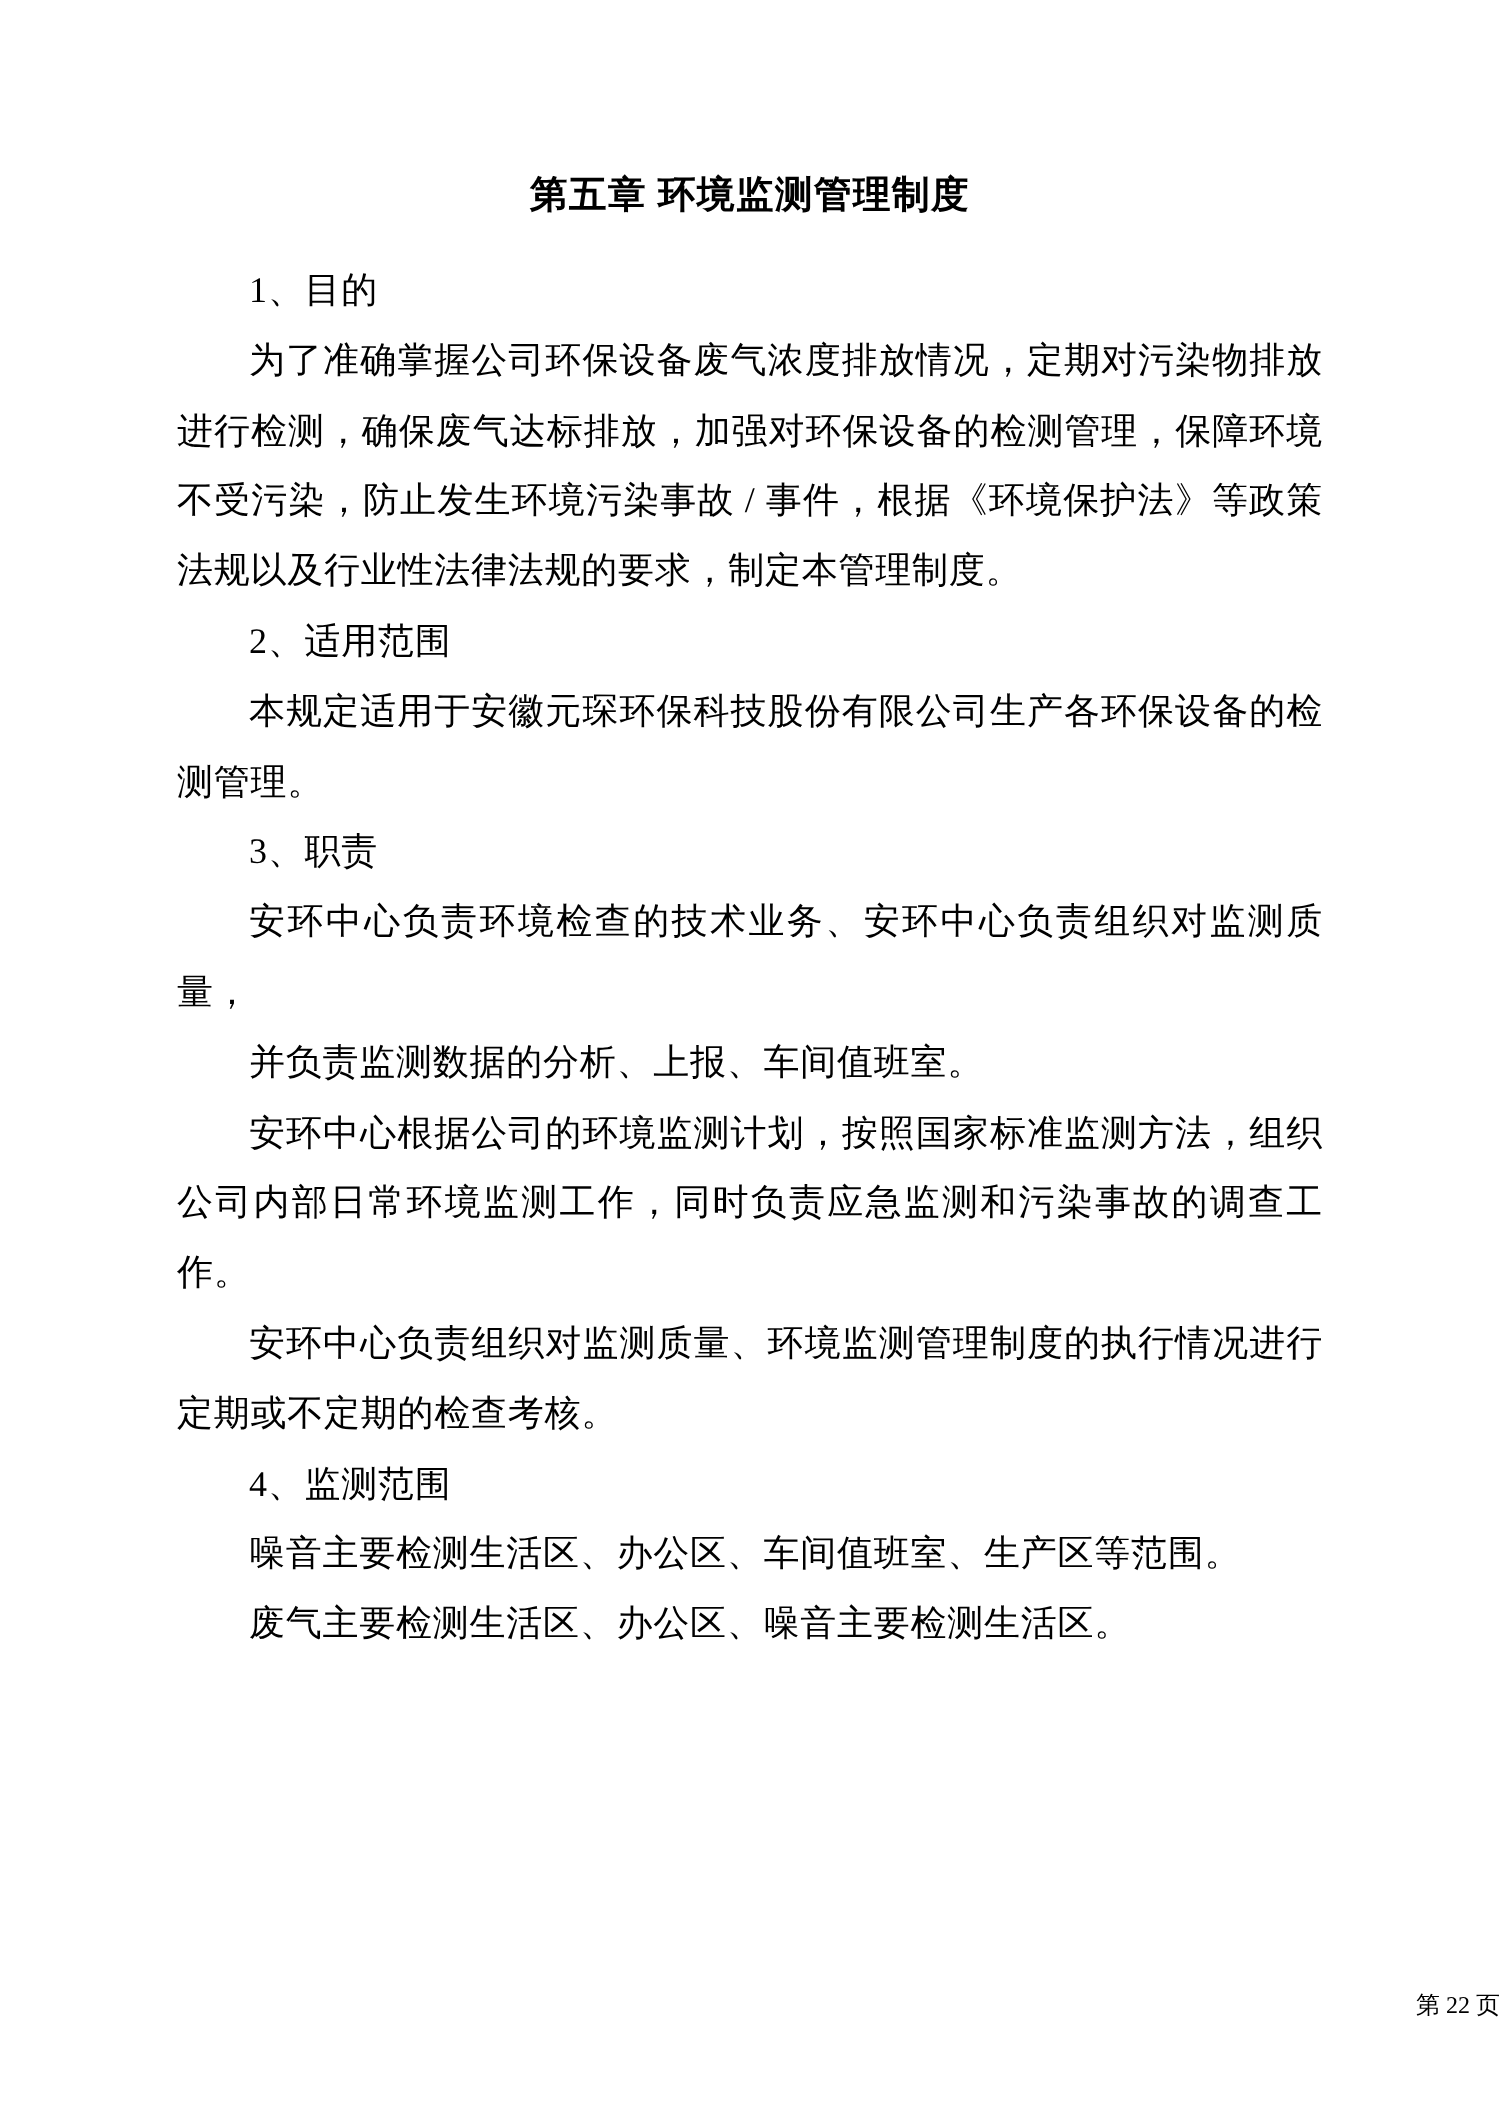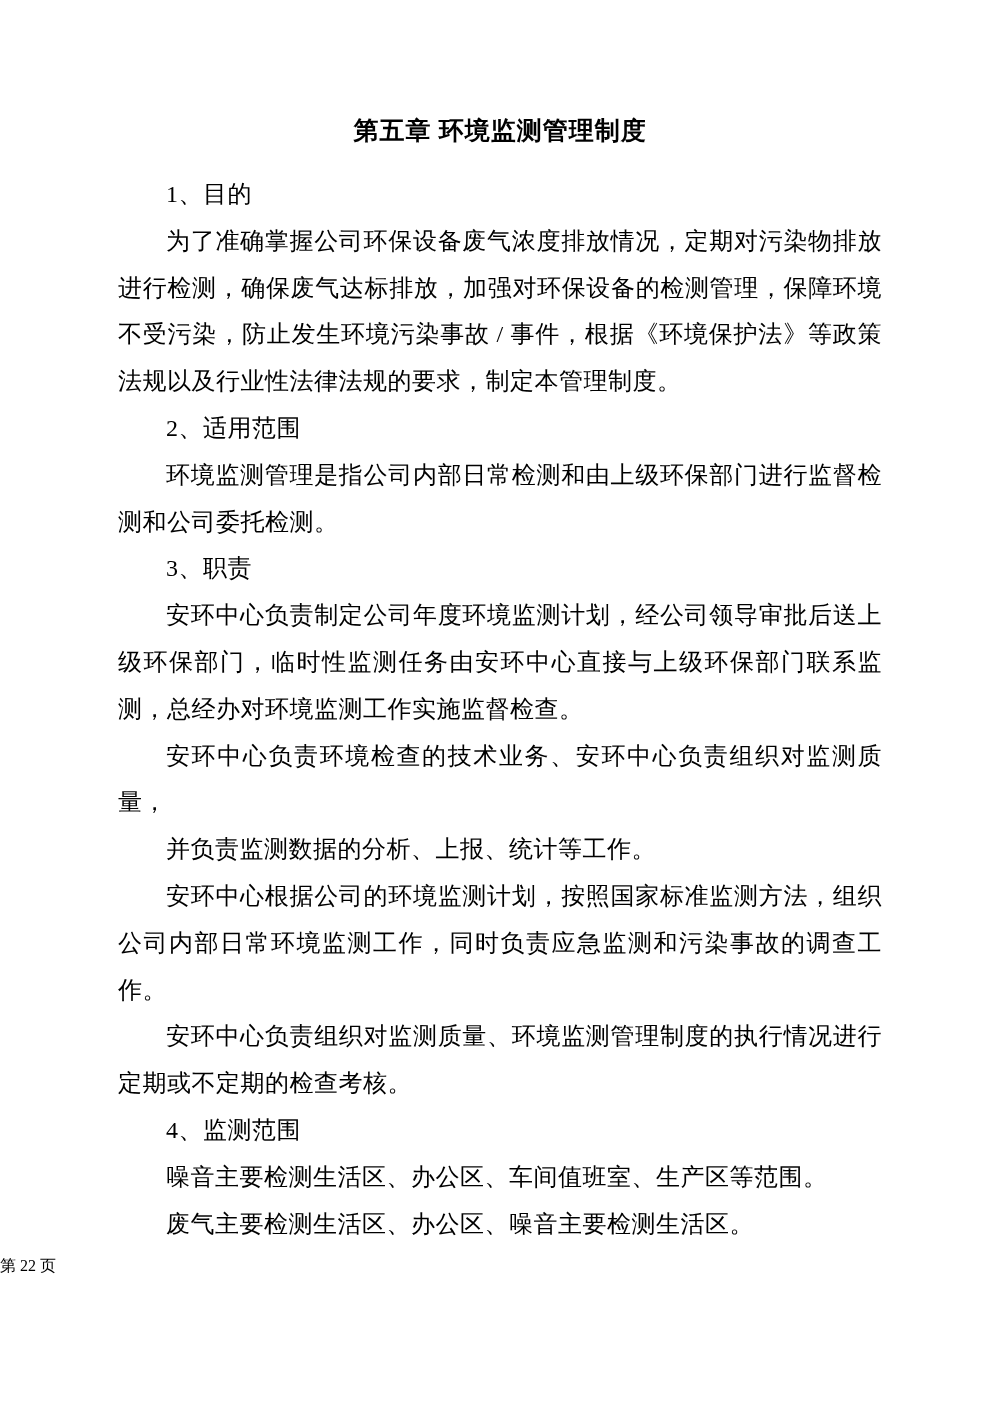--- a/index.html
+++ b/index.html
@@ -41,43 +41,42 @@
     text-align: justify;
     text-justify: inter-ideograph;
     text-indent: 2em;
     word-break: break-all;
     letter-spacing: 0.5px;
   }
   .page-footer {
     position: absolute;
     left: 0;
     right: 0;
-    top: 1255px;
-    text-align: left;
+    top: 1327px;
+    text-align: right;
     font-size: 16px;
     line-height: 22px;
     font-family: Liberation Serif, serif;
   }
 </style>
 </head>
 <body>
 
 <div class="page">
 
   <h1 class="doc-title">第五章 环境监测管理制度</h1>
 
   <div class="content">
     <p>1、目的</p>
     <p>为了准确掌握公司环保设备废气浓度排放情况，定期对污染物排放进行检测，确保废气达标排放，加强对环保设备的检测管理，保障环境不受污染，防止发生环境污染事故 / 事件，根据《环境保护法》等政策法规以及行业性法律法规的要求，制定本管理制度。</p>
     <p>2、适用范围</p>
-    <p>环境监测管理是指公司内部日常检测和由上级环保部门进行监督检测和公司委托检测。</p>
+    <p>本规定适用于安徽元琛环保科技股份有限公司生产各环保设备的检测管理。</p>
     <p>3、职责</p>
-    <p>安环中心负责制定公司年度环境监测计划，经公司领导审批后送上级环保部门，临时性监测任务由安环中心直接与上级环保部门联系监测，总经办对环境监测工作实施监督检查。</p>
     <p>安环中心负责环境检查的技术业务、安环中心负责组织对监测质量，</p>
-    <p>并负责监测数据的分析、上报、统计等工作。</p>
+    <p>并负责监测数据的分析、上报、车间值班室。</p>
     <p>安环中心根据公司的环境监测计划，按照国家标准监测方法，组织公司内部日常环境监测工作，同时负责应急监测和污染事故的调查工作。</p>
     <p>安环中心负责组织对监测质量、环境监测管理制度的执行情况进行定期或不定期的检查考核。</p>
     <p>4、监测范围</p>
     <p>噪音主要检测生活区、办公区、车间值班室、生产区等范围。</p>
     <p>废气主要检测生活区、办公区、噪音主要检测生活区。</p>
   </div>
 
   <div class="page-footer">第 22 页</div>
 
 </div>

